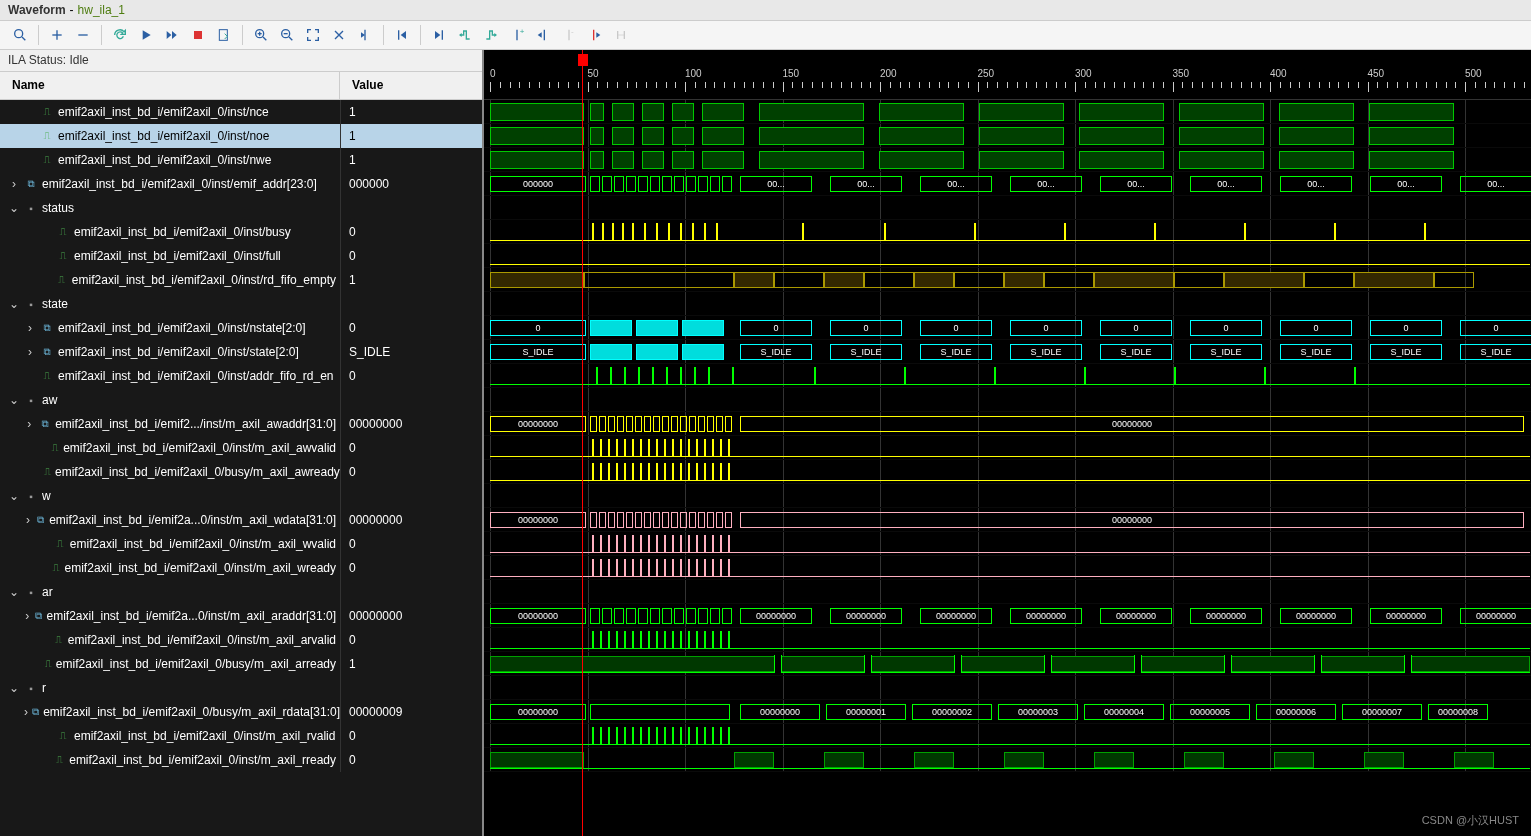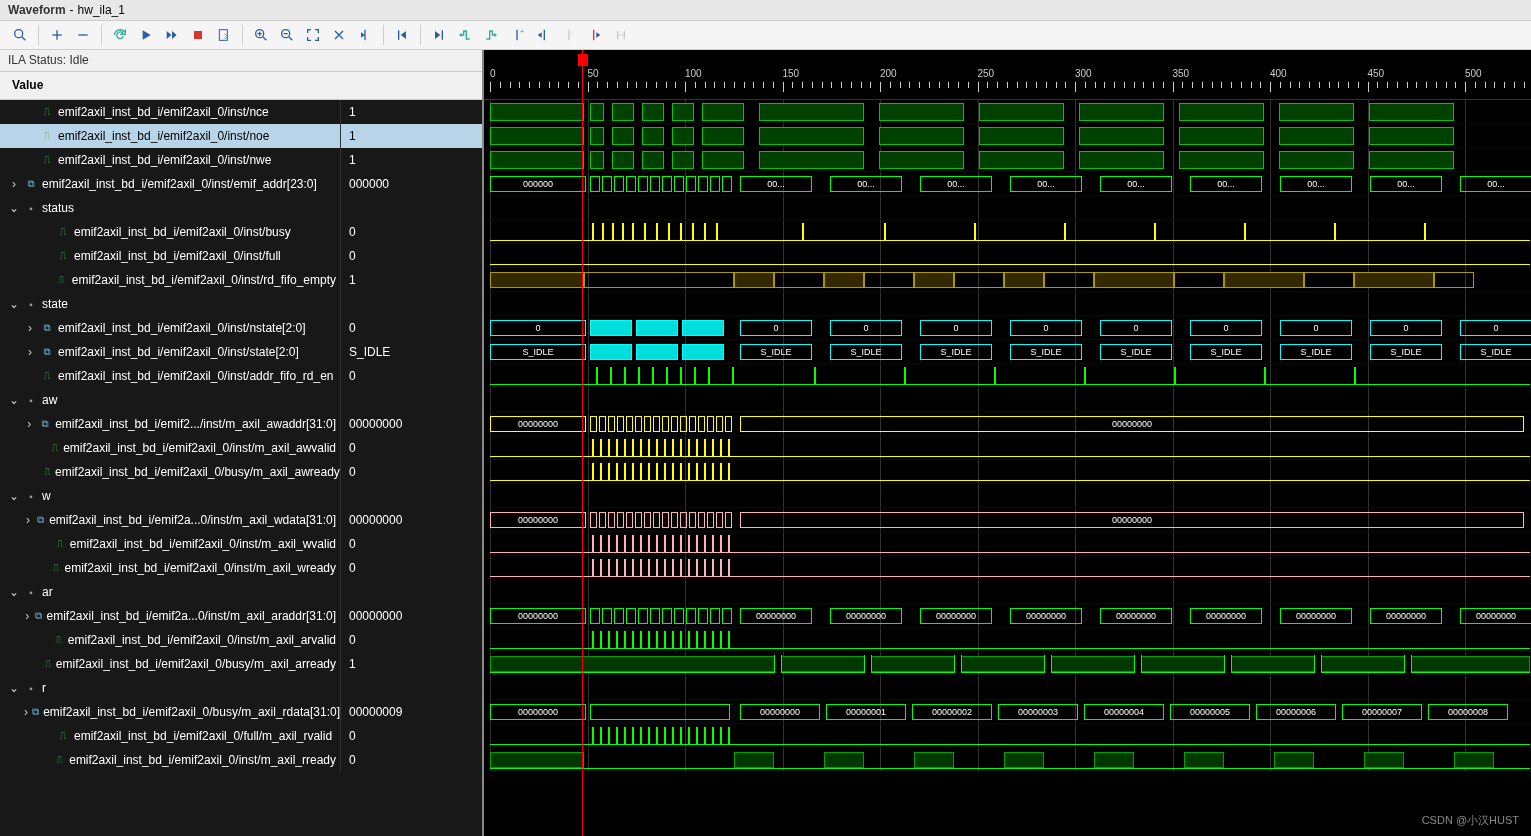--- a/index.html
+++ b/index.html
@@ -1,19 +1,19 @@
 <!DOCTYPE html>
 <html><head>
 <meta charset="utf-8">
 <style>
 *{margin:0;padding:0;box-sizing:border-box;font-family:Arial,sans-serif;font-size:12px;}
 body{background:#e8e8e8;overflow:hidden;}
 .header{height:20px;background:#e8e8e8;padding:2px 8px;display:flex;align-items:center;gap:4px;}
 .header-title{font-weight:bold;color:#333;}
-.header-sub{color:#000000;}
+.header-sub{color:#4d7c0f;}
 .toolbar{height:30px;background:#f5f5f5;border-top:1px solid #ccc;border-bottom:1px solid #ccc;display:flex;align-items:center;padding:0 8px;gap:2px;}
 .tb-btn{width:24px;height:24px;display:flex;align-items:center;justify-content:center;cursor:pointer;border-radius:2px;}
 .tb-sep{width:1px;height:20px;background:#ccc;margin:0 4px;}
 .main{display:flex;height:calc(100vh - 50px);}
 .left-panel{width:484px;display:flex;flex-direction:column;border-right:2px solid #888;}
 .status-bar{height:22px;background:#f0f0f0;border-bottom:1px solid #ccc;padding:3px 8px;color:#333;}
 .col-headers{display:flex;height:28px;background:#f0f0f0;border-bottom:1px solid #ccc;}
 .col-name{width:340px;padding:6px 12px;font-weight:bold;border-right:1px solid #ccc;}
 .col-value{flex:1;padding:6px 12px;font-weight:bold;}
 .signal-rows{flex:1;background:#181818;overflow:auto;}
@@ -202,20 +202,21 @@
     </div>
 </div>
 
 <div class="main">
   <div class="left-panel">
     <div class="status-bar">
       <span>ILA Status:</span>
       <span>Idle</span>
     </div>
     <div class="col-headers">
+      <div class="col-name">Name</div>
       <div class="col-value">Value</div>
     </div>
     <div class="signal-rows" id="signal-rows">
         <div class="sig-row">
           <div class="sig-name indent1">
             <span class="expand"></span>
             <span class="ico ico-sig">⎍</span>
             <span>emif2axil_inst_bd_i/emif2axil_0/inst/nce</span>
           </div>
           <div class="sig-value">1</div>
@@ -417,21 +418,21 @@
             <span class="expand">›</span>
             <span class="ico ico-bus">⧉</span>
             <span>emif2axil_inst_bd_i/emif2axil_0/busy/m_axil_rdata[31:0]</span>
           </div>
           <div class="sig-value">00000009</div>
         </div>
         <div class="sig-row">
           <div class="sig-name indent2">
             <span class="expand"></span>
             <span class="ico ico-sig">⎍</span>
-            <span>emif2axil_inst_bd_i/emif2axil_0/full/m_axil_rvalid</span>
+            <span>emif2axil_inst_bd_i/emif2axil_0/inst/m_axil_rvalid</span>
           </div>
           <div class="sig-value">0</div>
         </div>
         <div class="sig-row">
           <div class="sig-name indent2">
             <span class="expand"></span>
             <span class="ico ico-sig">⎍</span>
             <span>emif2axil_inst_bd_i/emif2axil_0/inst/m_axil_rready</span>
           </div>
           <div class="sig-value">0</div>
@@ -1208,21 +1209,21 @@
           <div class="wave-bus green" style="left: 6px; width: 96px;">00000000</div>
           <div class="wave-bus green" style="left: 106px; width: 140px;"></div>
           <div class="wave-bus green" style="left: 256px; width: 80px;">00000000</div>
           <div class="wave-bus green" style="left: 342px; width: 80px;">00000001</div>
           <div class="wave-bus green" style="left: 428px; width: 80px;">00000002</div>
           <div class="wave-bus green" style="left: 514px; width: 80px;">00000003</div>
           <div class="wave-bus green" style="left: 600px; width: 80px;">00000004</div>
           <div class="wave-bus green" style="left: 686px; width: 80px;">00000005</div>
           <div class="wave-bus green" style="left: 772px; width: 80px;">00000006</div>
           <div class="wave-bus green" style="left: 858px; width: 80px;">00000007</div>
-          <div class="wave-bus green" style="left: 944px; width: 80px;">00000008</div>
+          <div class="wave-bus green" style="left: 944px; width: 60px;">00000008</div>
         </div>
         <div class="wave-row">
           <div class="grid-line" style="left: 6px;"></div>
           <div class="grid-line" style="left: 103.5px;"></div>
           <div class="grid-line" style="left: 201px;"></div>
           <div class="grid-line" style="left: 298.5px;"></div>
           <div class="grid-line" style="left: 396px;"></div>
           <div class="grid-line" style="left: 493.5px;"></div>
           <div class="grid-line" style="left: 591px;"></div>
           <div class="grid-line" style="left: 688.5px;"></div>

